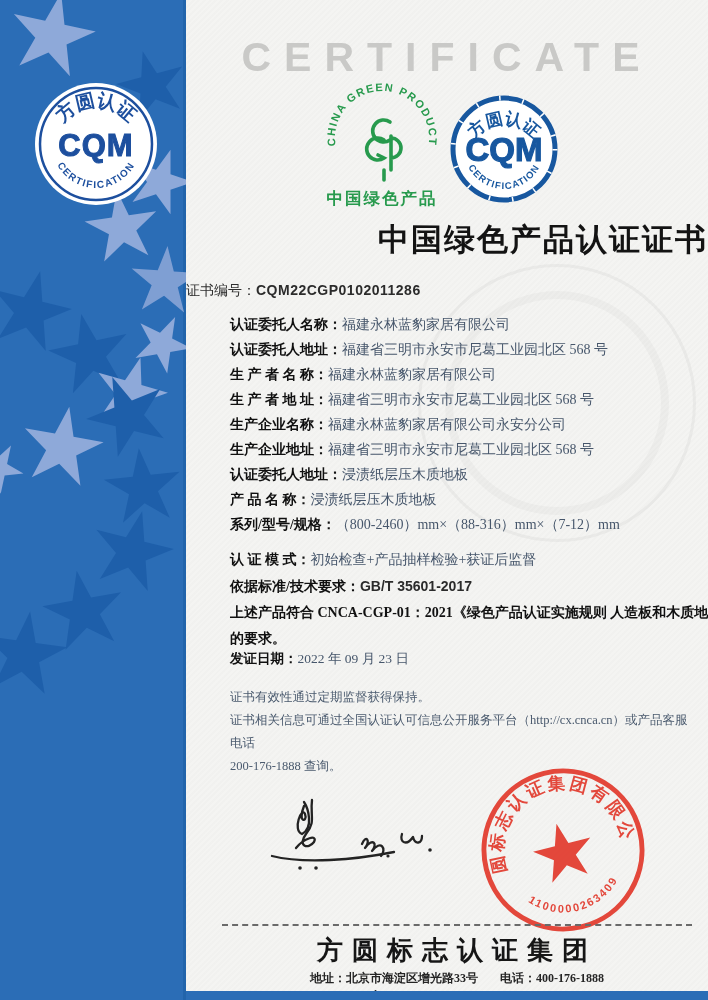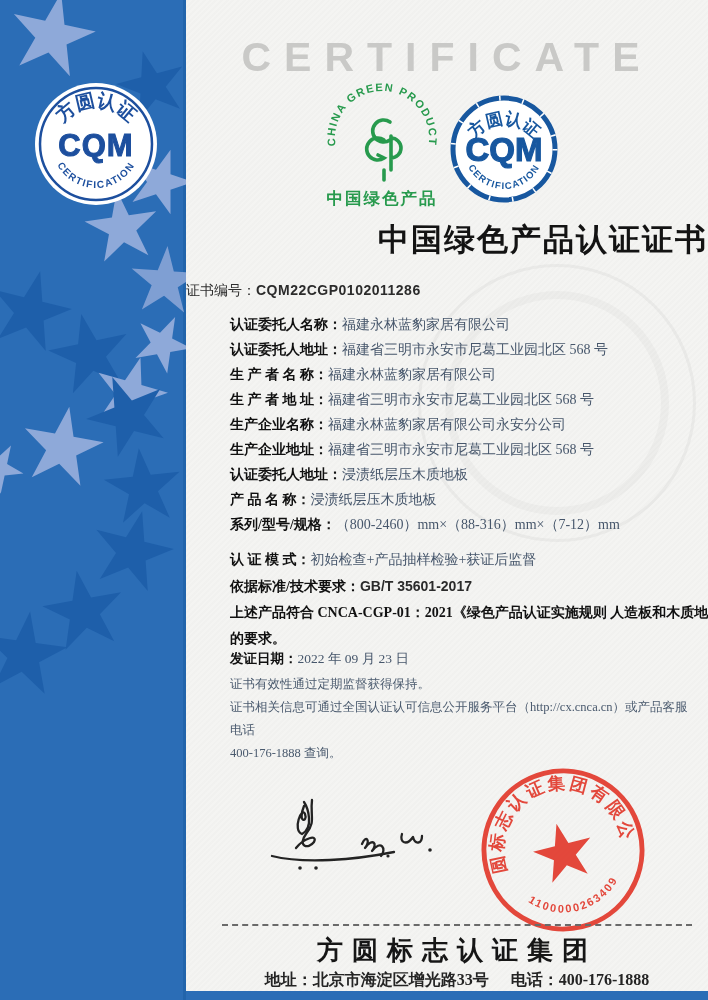--- a/index.html
+++ b/index.html
@@ -38,37 +38,37 @@
   .field-row .val { color:#46566b; }
 
   .cert-block { position:absolute; top:547px; left:44px; right:16px; }
   .cert-block .row { min-height:26px; line-height:26px; white-space:pre; font-size:14px; }
   .cert-block .lbl { font-weight:700; color:#101010;font-family:Liberation Serif, serif; }
   .cert-block .val { color:#46566b; }
   .cert-block .std { font-family:"Liberation Sans","DejaVu Sans",sans-serif; font-weight:700; color:#2b2b2b; }
   .statement { font-weight:700; color:#111; }
 
   .validity { position:absolute; top:648px; left:44px; right:16px; font-size:13.5px; }
-  .date-row { display:flex; justify-content:space-between; line-height:22px; margin-bottom:3px; }
+  .date-row { display:flex; justify-content:space-between; line-height:22px; margin-bottom:16px; }
   .date-row .lbl { font-weight:700; color:#101010; }
   .date-row .val { color:#46566b; }
   .notes { margin-top:2px; color:#4a5a6e; font-size:12.5px; line-height:23px; }
 
   .signature { position:absolute; left:56px; top:792px; }
   .stamp { position:absolute; left:282px; top:755px; transform:rotate(-14deg); opacity:.93; }
 
   .emboss-wm { position:absolute; left:232px; top:264px; width:278px; height:278px;
       border:3px solid rgba(110,110,110,0.07); border-radius:50%; }
   .emboss-wm::after { content:""; position:absolute; left:24px; top:24px; right:24px; bottom:24px;
       border:8px solid rgba(110,110,110,0.05); border-radius:50%; }
 
   .footer { position:absolute; left:36px; right:16px; top:924px; border-top:2px dashed #6a6a6a; text-align:center; }
   .footer-company { margin-top:7px; font-family:"Liberation Sans","DejaVu Sans",sans-serif;
       font-size:26px; font-weight:900; letter-spacing:9px; color:#161616; }
-  .footer-contact { margin-top:2px; font-size:16px; font-weight:700; color:#242424; }
+  .footer-contact { margin-top:2px; font-size:12px; font-weight:700; color:#242424; }
   .footer-contact .gap { display:inline-block; width:22px; }
   .footer-site { margin-top:2px; font-family:"DejaVu Sans Mono","Liberation Mono",monospace;
       font-size:11.5px; font-weight:700; color:#333; letter-spacing:1px; }
 
   .bottom-bar { position:absolute; left:186px; right:0; bottom:0; height:9px; background:#2b6db6; z-index:4; }
 
   text { font-family:"Liberation Sans","DejaVu Sans",sans-serif; }
 </style>
 </head>
 <body>
@@ -172,21 +172,21 @@
       <div class="row statement">的要求。</div>
     </div>
 
     <div class="validity">
       <div class="date-row">
         <span><span class="lbl">发证日期：</span><span class="val">2022 年 09 月 23 日</span></span>
       </div>
       <div class="notes">
         <div>证书有效性通过定期监督获得保持。</div>
         <div>证书相关信息可通过全国认证认可信息公开服务平台（http://cx.cnca.cn）或产品客服电话</div>
-        <div>400-176-1888 查询。</div>
+        <div>200-176-1888 查询。</div>
       </div>
     </div>
 
     <svg class="signature" width="210" height="100" viewBox="0 0 210 100">
       <g stroke="#232323" stroke-width="2.3" fill="none" stroke-linecap="round" stroke-linejoin="round">
         <path d="M62,14 C55,32 66,30 63,22 C60,14 50,38 60,42 C72,36 66,16 62,10"></path>
         <path d="M70,8 C68,24 74,30 64,42 C55,54 66,58 72,50 C76,42 62,46 54,56"></path>
         <path d="M30,64 C62,72 112,68 152,60"></path>
         <path d="M120,52 c4,-10 9,-3 3,4 c8,-11 13,-4 7,3 c9,-12 15,-2 9,5"></path>
         <path d="M160,42 c-3,9 5,12 11,3 c2,8 9,7 9,-1"></path>

